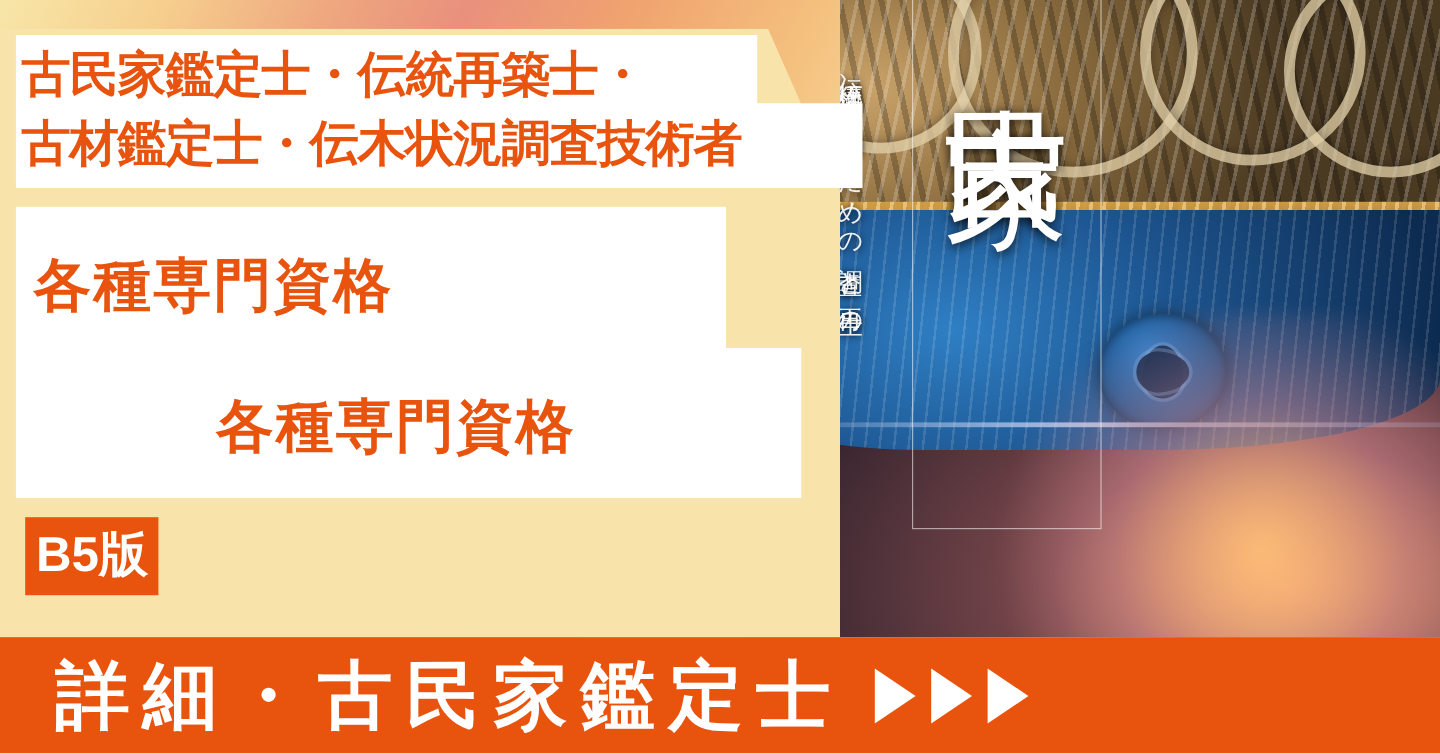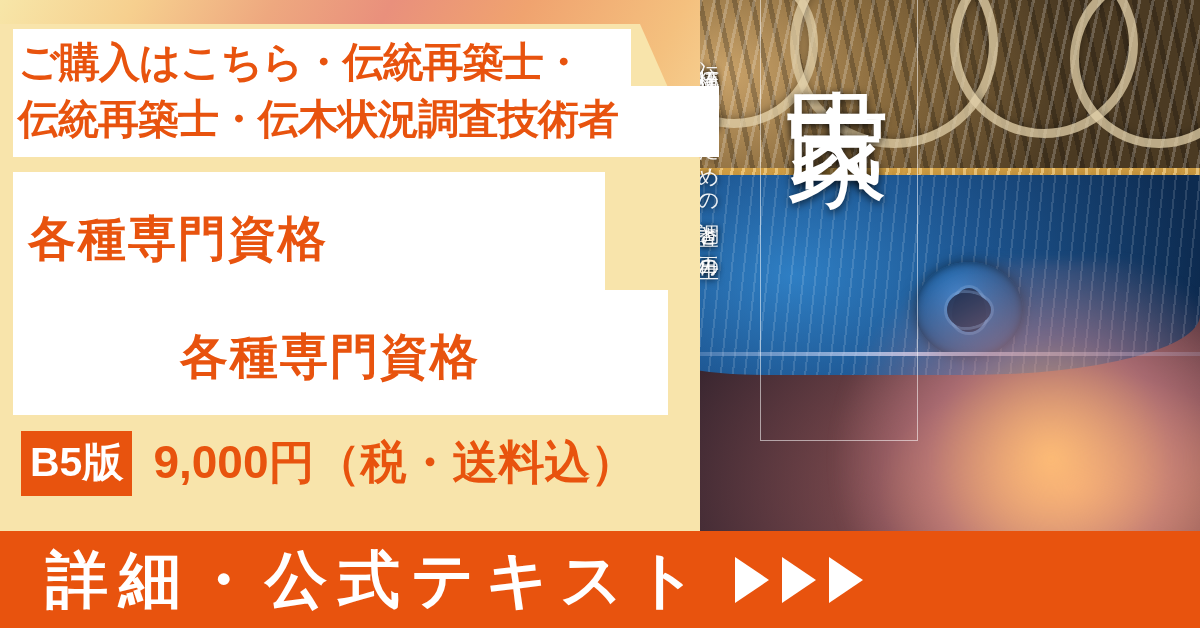--- a/index.html
+++ b/index.html
@@ -213,36 +213,35 @@
     <div class="book-sub">伝統構法、古民家活用のための調査と再生の</div>
   </div>
 
   <div id="warm"></div>
   <div id="cream"></div>
 
   <div class="wpanel" id="panel-top"></div>
   <div class="wpanel" id="panel-main"></div>
 
   <div class="cred">
-    <div>ご購入はこちら・伝統再築士・</div>
-    <div>伝統再築士・伝木状況調査技術者</div>
+    <div>古民家鑑定士・伝統再築士・</div>
+    <div>古材鑑定士・伝木状況調査技術者</div>
   </div>
 
   <div class="head">
     <span class="l1">各種専門資格</span>
     <span class="l2">各種専門資格</span>
   </div>
 
   <div id="price-row">
     <span id="b5">B5版</span>
-    <span id="price">9,000円（税・送料込）</span>
   </div>
 
   <div id="cta">
-    <span id="cta-label">詳細・公式テキスト</span>
+    <span id="cta-label">詳細・古民家鑑定士</span>
     <span id="arrows">
       <span class="tri"></span>
       <span class="tri"></span>
       <span class="tri"></span>
     </span>
   </div>
 
 </div>
 
 </body></html>

